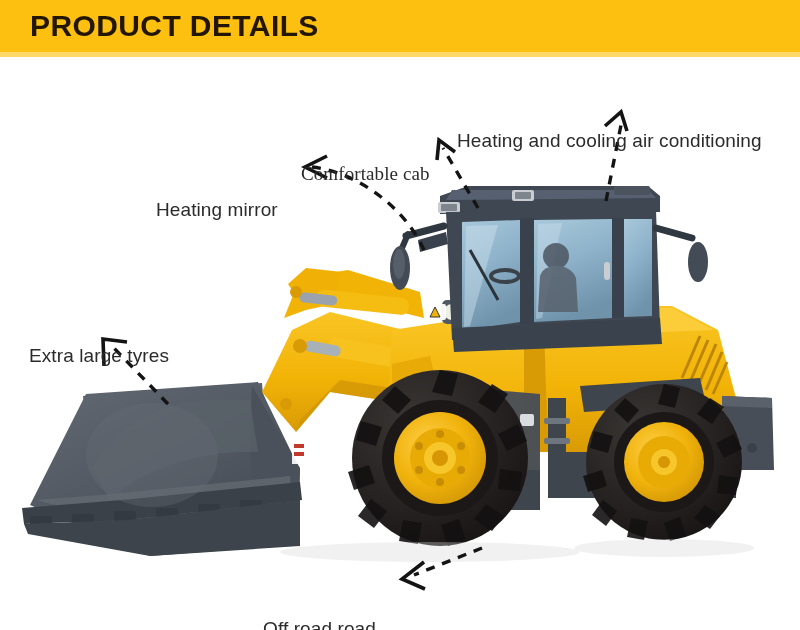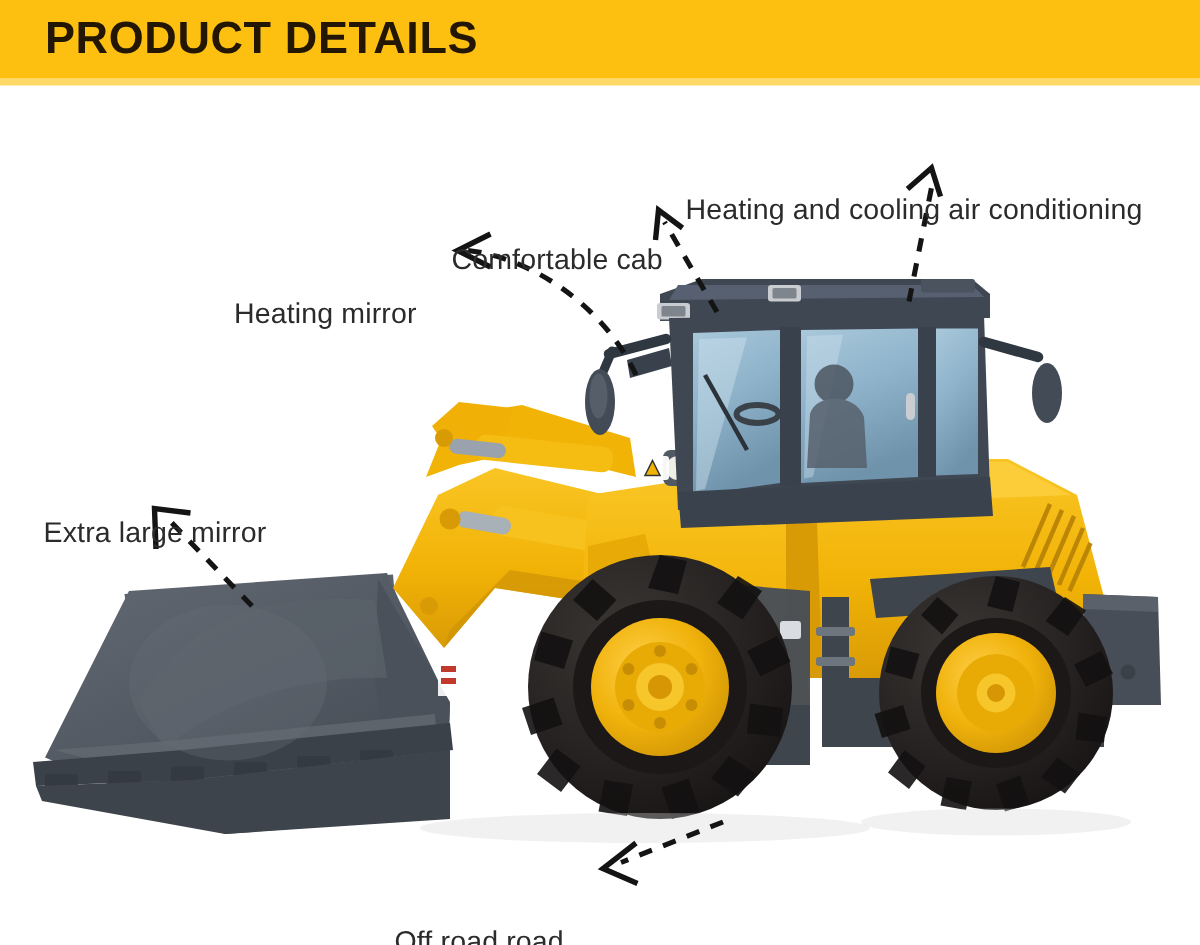--- a/index.html
+++ b/index.html
@@ -35,21 +35,21 @@
   .callout {
     position: absolute;
     color: #2b2b2b;
     font-size: 19px;
     font-family: "Liberation Sans", sans-serif;
     white-space: nowrap;
     letter-spacing: 0.1px;
     margin-top: 42px;
   }
   .c-ac      { left: 457px; top: 88px;  }
-  .c-cab     { left: 301px; top: 121px; }
+  .c-cab     { left: 301px; top: 121px; font-family: Liberation Serif, serif; }
   .c-mirror  { left: 156px; top: 157px; }
   .c-bucket  { left: 29px;  top: 303px; }
   .c-tyres   { left: 263px; top: 576px; }
 
   
   .layer { position: absolute; left: 0; top: 0; width: 800px; height: 630px; }
   .layer.arrows { pointer-events: none; }
 </style>
 </head>
 <body>
@@ -326,16 +326,16 @@
       <g>
         <line x1="482" y1="548" x2="414" y2="575" stroke-dasharray="9 8"></line>
         <path d="M424,562 L402,579 L425,589" stroke-width="3.6" stroke-linejoin="miter"></path>
       </g>
     </g>
   </svg>
 
   <div class="callout c-ac">Heating and cooling air conditioning</div>
   <div class="callout c-cab">Comfortable cab</div>
   <div class="callout c-mirror">Heating mirror</div>
-  <div class="callout c-bucket">Extra large mirror</div>
+  <div class="callout c-bucket">Extra large tyres</div>
   <div class="callout c-tyres">Off road road</div>
 
 </div>
 
 </body></html>

